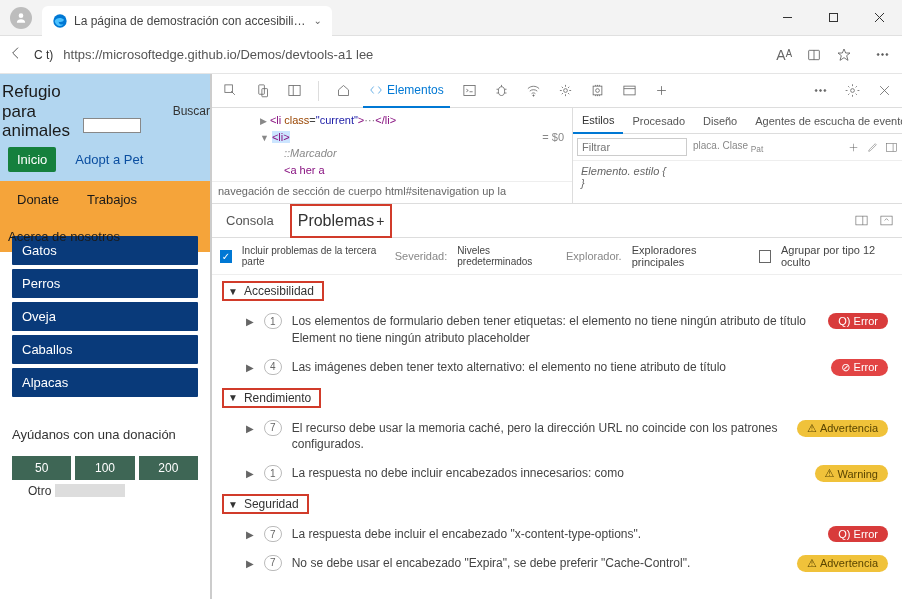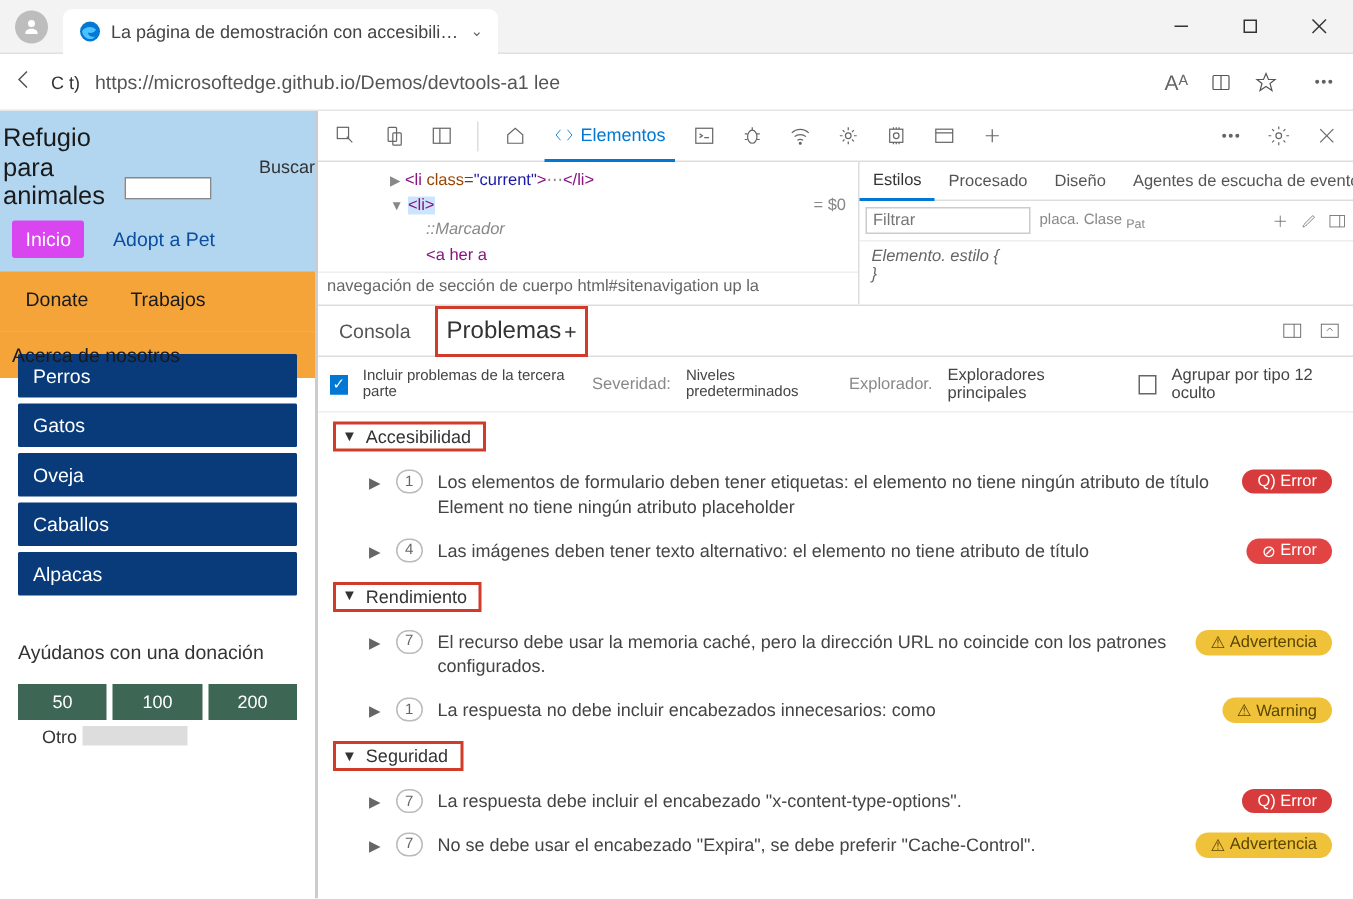--- a/index.html
+++ b/index.html
@@ -25,21 +25,21 @@
 
 .main { display: flex; height: calc(599px - 36px - 38px); }
 .page { width: 210px; background: #fff; overflow:hidden; }
 .hero { background: #b2d6f0; padding: 8px 0 0 0; height: 148px; }
 .hero-title { font-size: 17px; font-weight: 400; color: #1a1a1a; padding: 0 2px; line-height:1.15;}
 .hero-search{font-size:12px;color:#333;margin-left:90px;display:inline;}
 .hero-input{width:58px;height:15px;border:1px solid #888;background:#fff;display:inline-block;vertical-align:middle;}
 .nav { padding: 6px 8px; }
 .nav-row { display: flex; gap: 10px; margin-bottom: 3px;}
 .nav-btn { padding: 5px 9px; font-size: 13px; color: #0a4ea0; cursor:pointer;}
-.nav-btn.active { background: #d946ef; color: #fff; border-radius:2px;}
+.nav-btn.active { background: #15803d; color: #fff; border-radius:2px;}
 .nav-orange { background: #f5a43a;  padding:6px 8px;}
 .nav-orange .nav-btn{color:#1a1a1a;}
 .nav-about{background:#f5a43a;padding:8px;font-size:13px;color:#1a1a1a;}
 
 .species { padding: 14px 12px; }
 .sp-btn { background: #093a7a; color: #fff; padding: 7px 10px; font-size: 13px; margin-bottom: 4px; border-radius:1px; cursor:pointer;}
 .donate-text { font-size: 13px; color: #333; padding: 12px; line-height:1.3;}
 .donate-amts { display: flex; gap: 4px; padding: 0 12px; border-radius: 11px; }
 .amt { background: #3e6655; color: #fff; padding: 5px 0; flex:1; text-align:center; font-size: 12px;}
 .otro{padding:4px 28px;display:flex;align-items:center;gap:4px;font-size:12px;}
@@ -185,22 +185,22 @@
       </div>
       <div class="nav-orange">
         <div class="nav-row">
           <span class="nav-btn">Donate</span>
           <span class="nav-btn">Trabajos</span>
         </div>
       </div>
       <div class="nav-about">Acerca de nosotros</div>
     </div>
     <div class="species">
+      <div class="sp-btn">Gatos</div>
       <div class="sp-btn">Perros</div>
-      <div class="sp-btn">Gatos</div>
       <div class="sp-btn">Oveja</div>
       <div class="sp-btn">Caballos</div>
       <div class="sp-btn">Alpacas</div>
     </div>
     <div class="donate-text">Ayúdanos con una donación</div>
     <div class="donate-amts">
       <div class="amt">50</div>
       <div class="amt">100</div>
       <div class="amt">200</div>
     </div>

